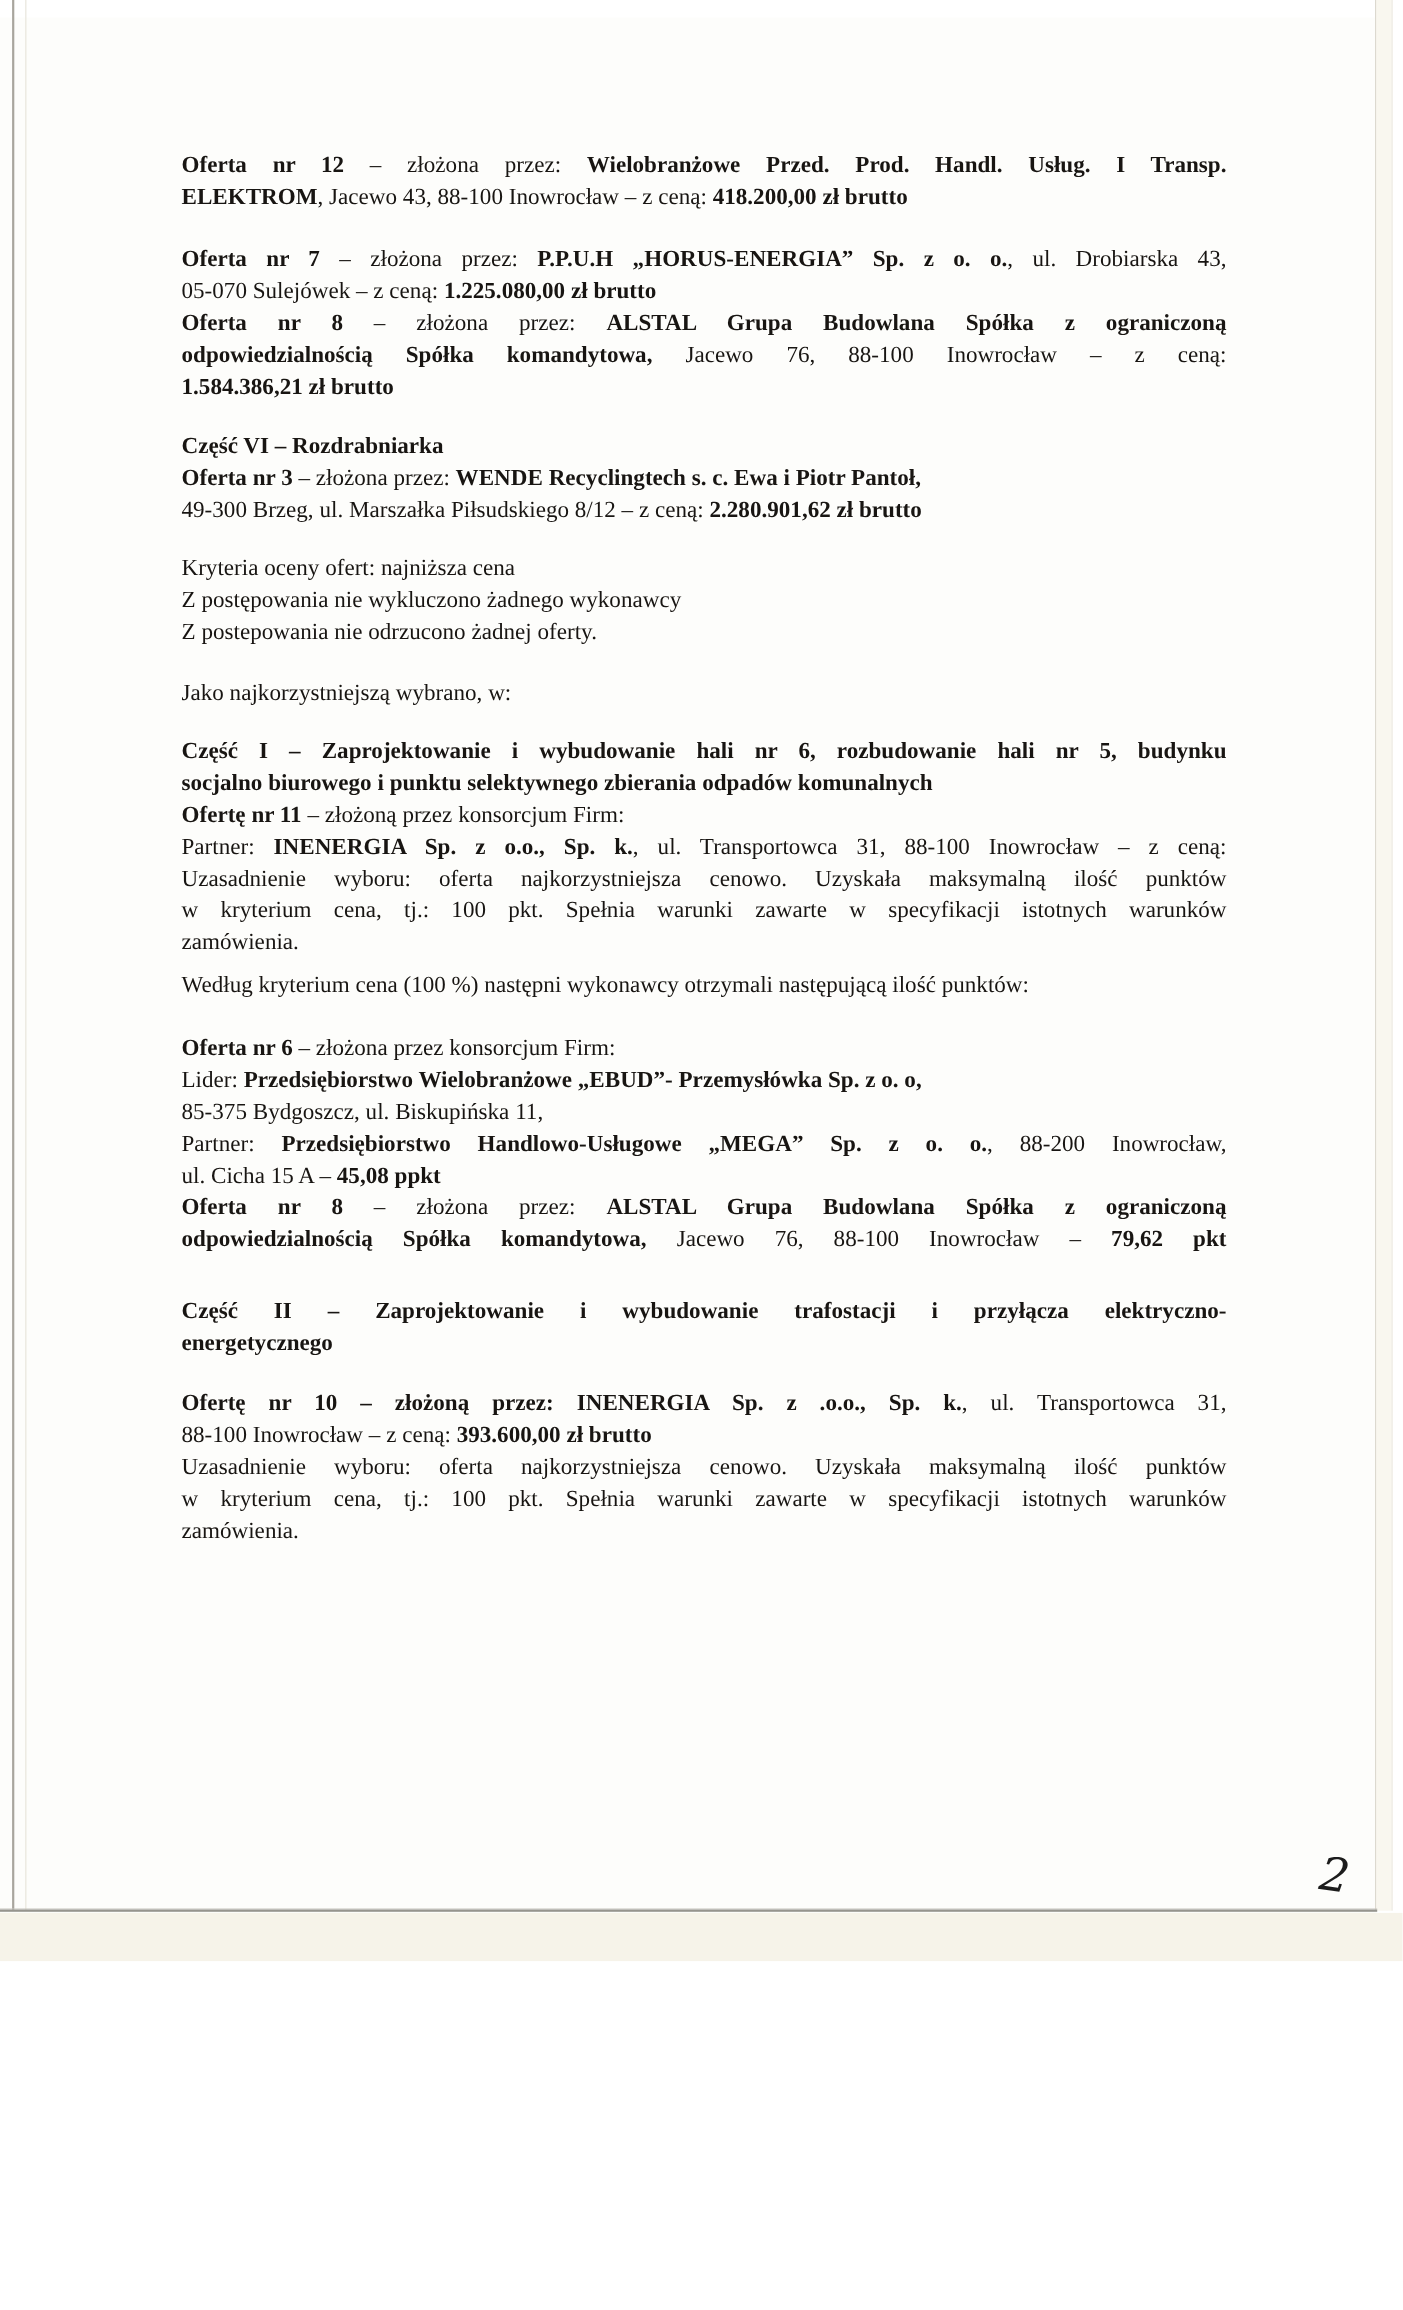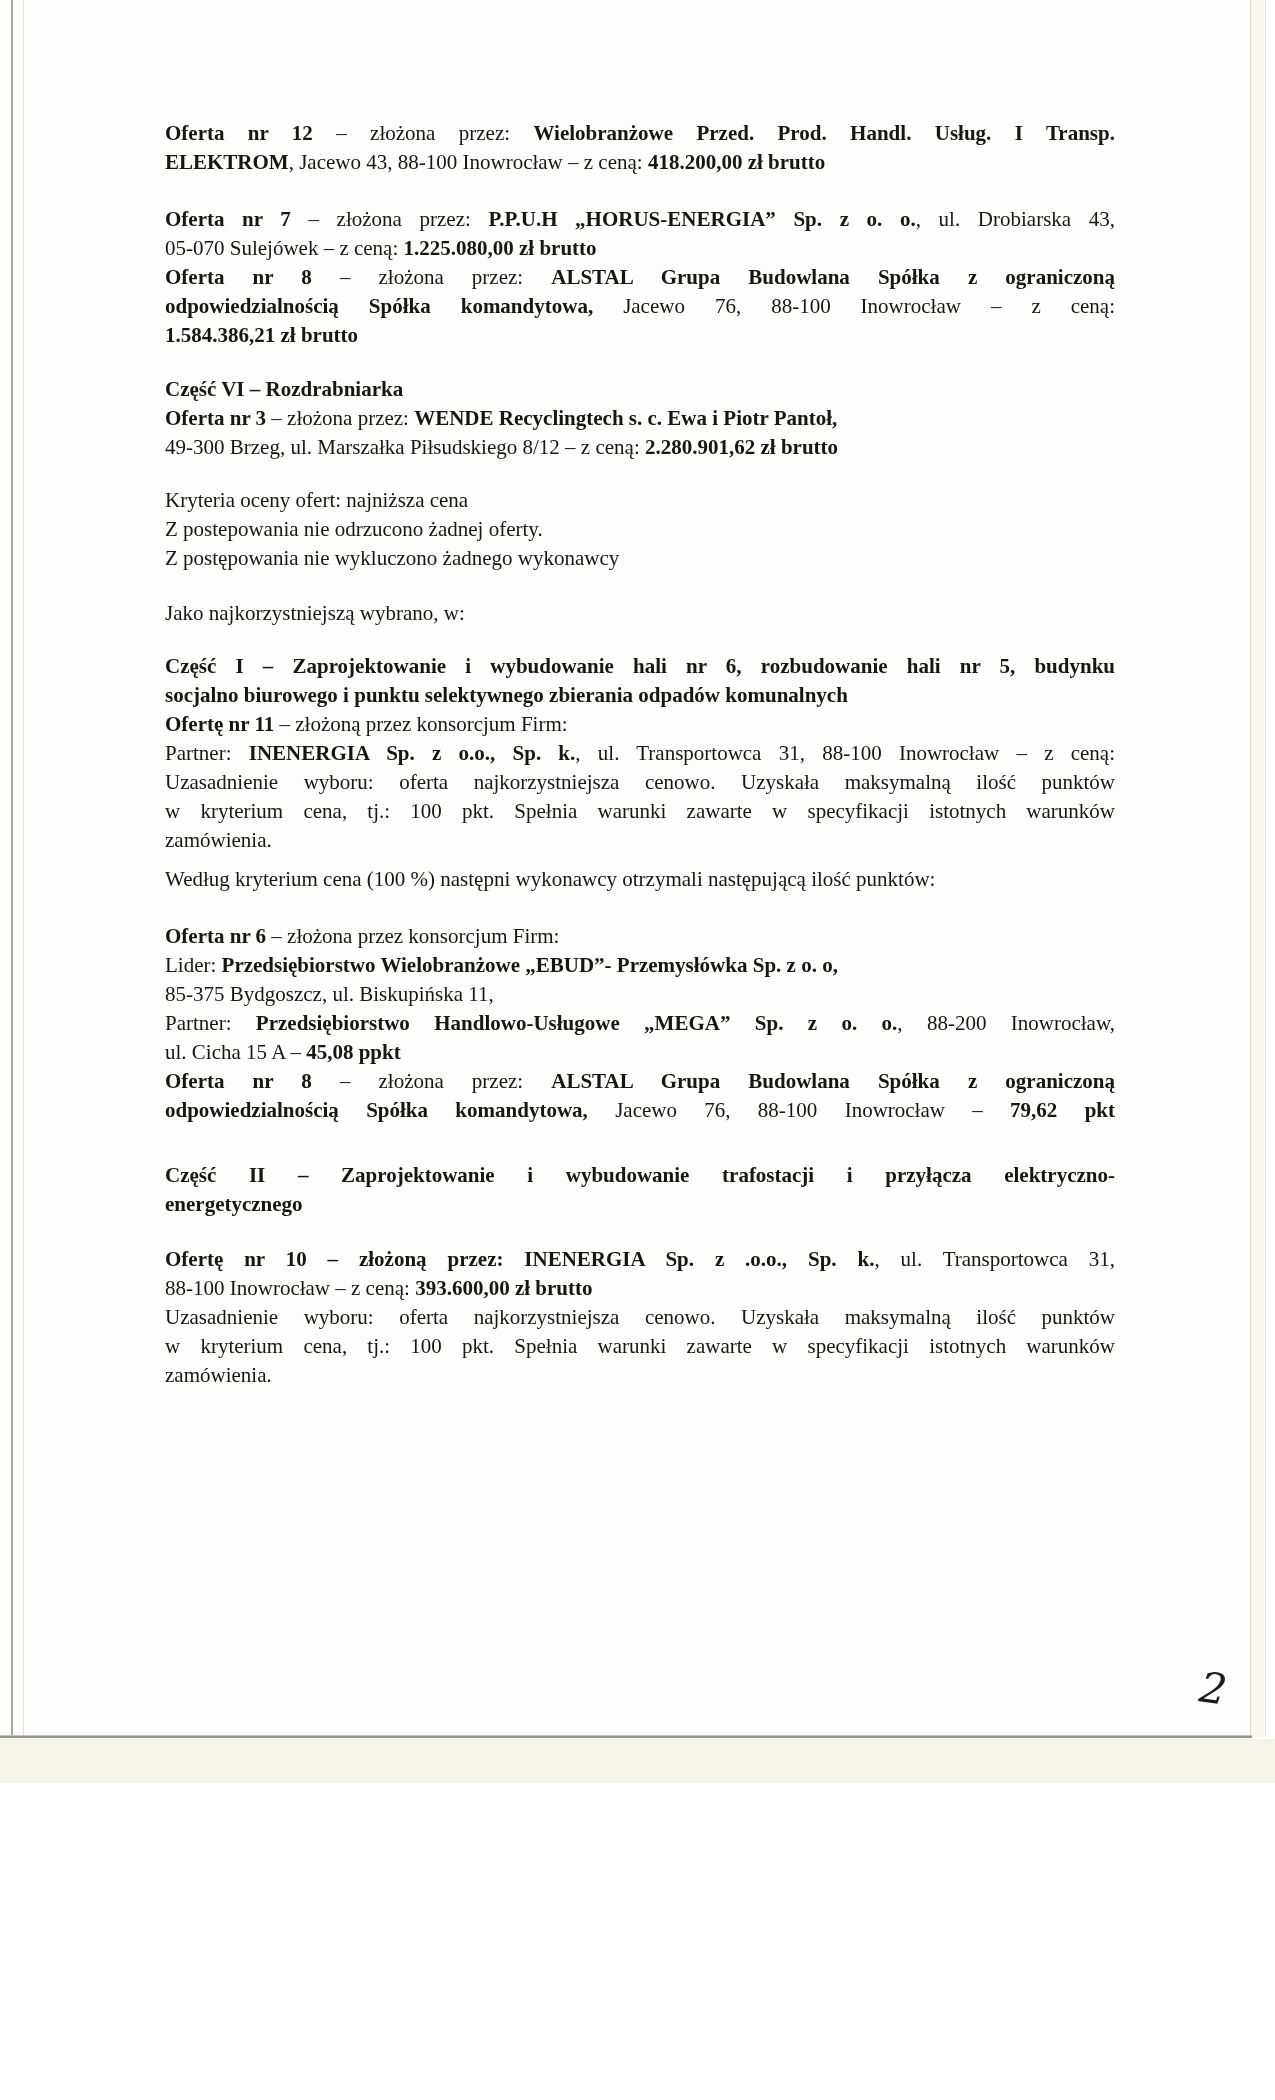--- a/index.html
+++ b/index.html
@@ -15,21 +15,21 @@
   }
   .scan {
     position: relative;
     width: 1275px;
     height: 2100px;
     background: #ffffff;
   }
   
   .sheet {
     position: absolute;
-    left: 0; top: 0;
+    left: 0; top: 16px;
     width: 1252px;
     height: 1737px;
     background: #fdfdfb;
   }
   
   .edge { position: absolute; }
   .edge-left-dark   { left: 11px;  top: 0; width: 2px; height: 1737px; background: #a8a59d; }
   .edge-left-faint  { left: 23px;  top: 0; width: 1px; height: 1737px; background: #e6e3d9; }
   .edge-right-line  { left: 1250px; top: 0; width: 1px; height: 1737px; background: #dcd9cf; }
   .edge-right-strip { left: 1251px; top: 0; width: 14px; height: 1737px; background: #f9f7ef; }
@@ -90,22 +90,22 @@
           <div class="line just"><span class="b">odpowiedzialnością Spółka komandytowa,</span><span> Jacewo 76, 88-100 Inowrocław – z ceną:</span></div>
           <div class="line"><span class="b">1.584.386,21 zł brutto</span></div>
         </div>
         <div class="block" style="margin-top: 25px;">
           <div class="line"><span class="b">Część VI – Rozdrabniarka</span></div>
           <div class="line"><span class="b">Oferta nr 3</span><span> – złożona przez: </span><span class="b">WENDE Recyclingtech s. c. Ewa i Piotr Pantoł,</span></div>
           <div class="line"><span>49-300 Brzeg, ul. Marszałka Piłsudskiego 8/12 – z ceną: </span><span class="b">2.280.901,62 zł brutto</span></div>
         </div>
         <div class="block" style="margin-top: 24px;">
           <div class="line"><span>Kryteria oceny ofert: najniższa cena</span></div>
+          <div class="line"><span>Z postępowania nie wykluczono żadnego wykonawcy</span></div>
           <div class="line"><span>Z postepowania nie odrzucono żadnej oferty.</span></div>
-          <div class="line"><span>Z postępowania nie wykluczono żadnego wykonawcy</span></div>
         </div>
         <div class="block" style="margin-top: 26px;">
           <div class="line"><span>Jako najkorzystniejszą wybrano, w:</span></div>
         </div>
         <div class="block" style="margin-top: 24px;">
           <div class="line just"><span class="b">Część I – Zaprojektowanie i wybudowanie hali nr 6, rozbudowanie hali nr 5, budynku</span></div>
           <div class="line"><span class="b">socjalno biurowego i punktu selektywnego zbierania odpadów komunalnych</span></div>
         </div>
         <div class="block" style="">
           <div class="line"><span class="b">Ofertę nr 11</span><span> – złożoną przez konsorcjum Firm:</span></div>

